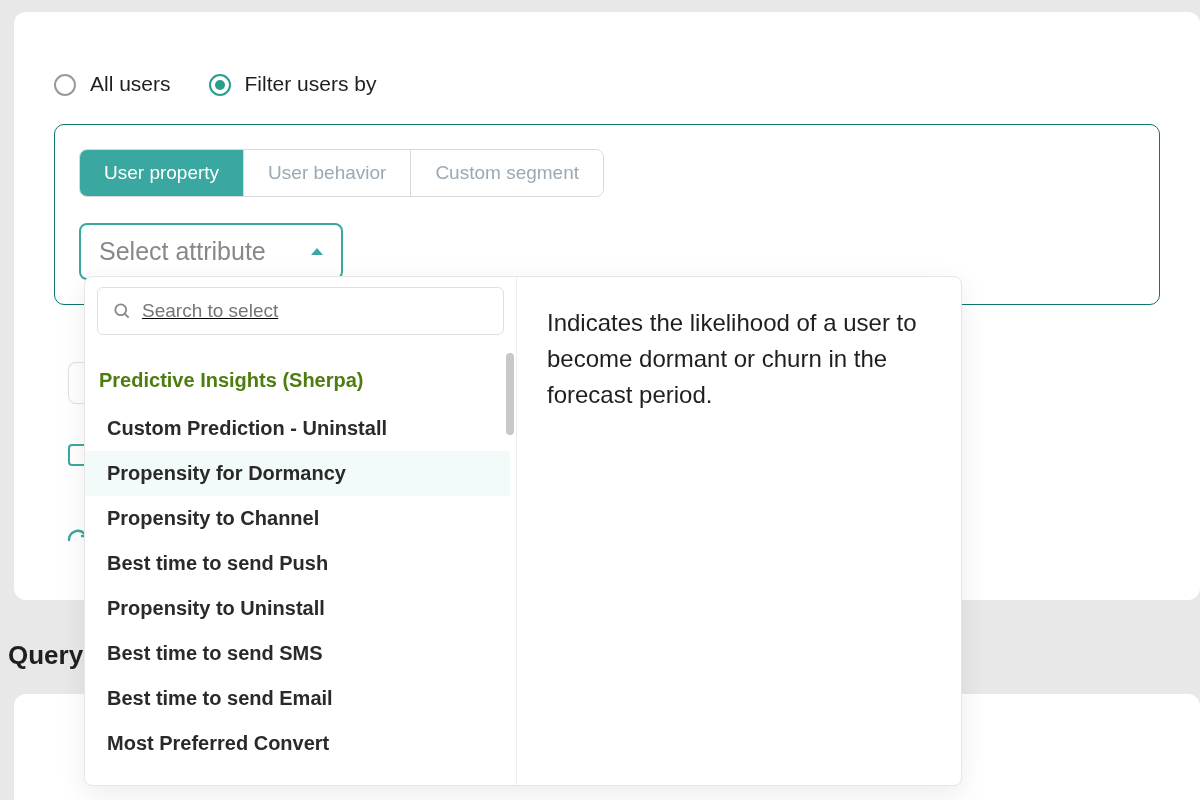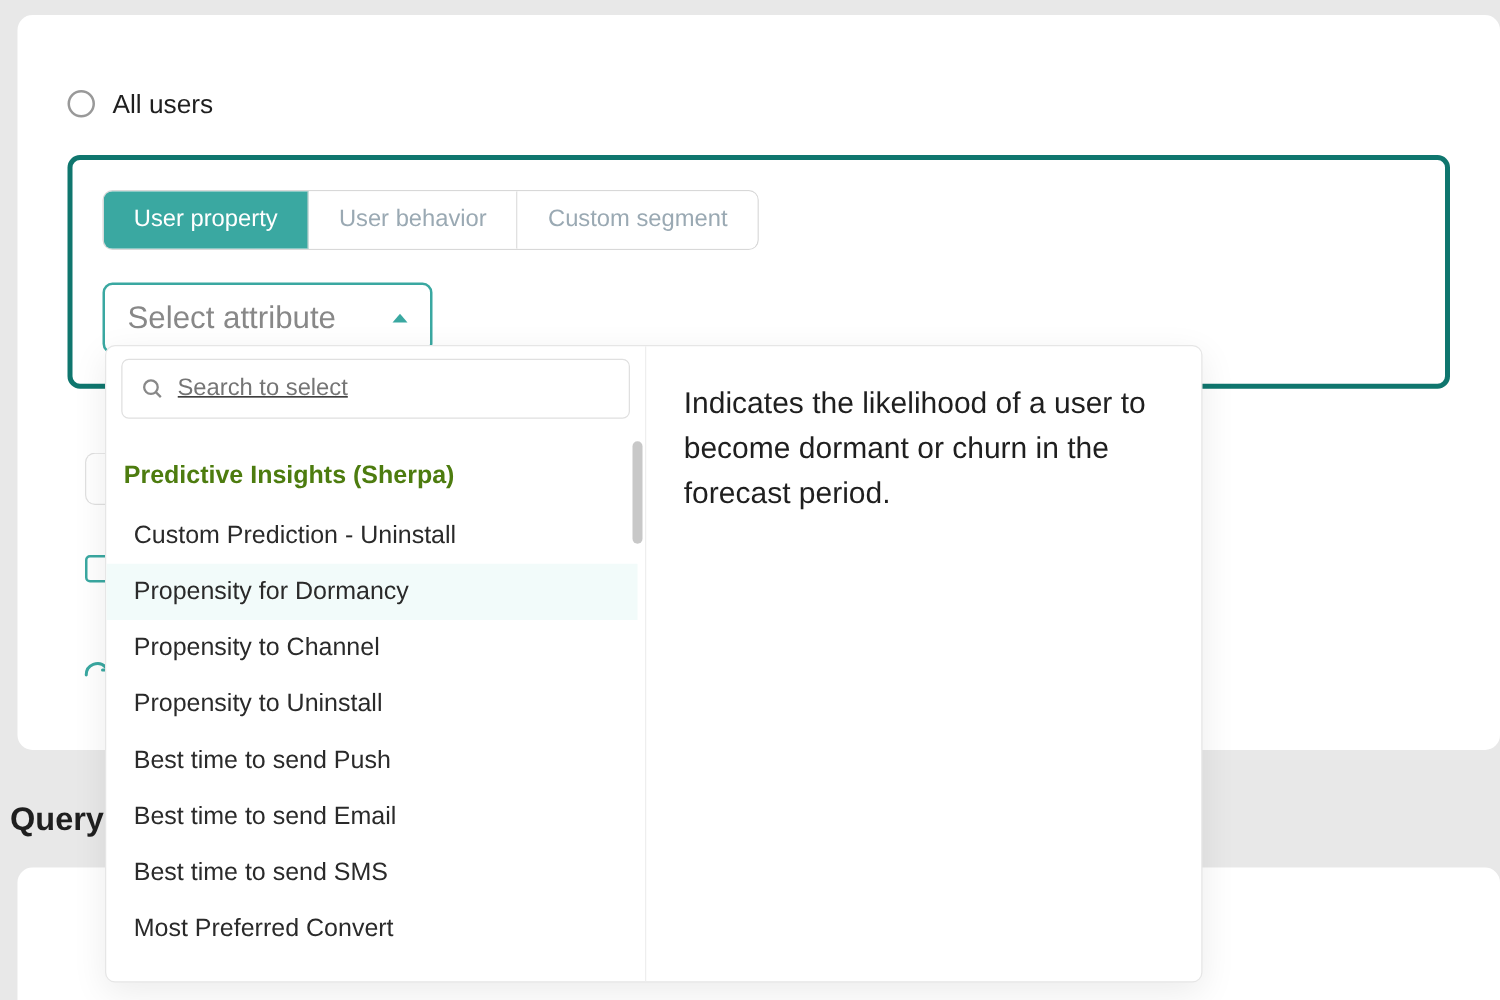--- a/index.html
+++ b/index.html
@@ -27,21 +27,21 @@
   height: 588px;
 }
 .radio-row {
   display: flex;
   align-items: center;
   gap: 38px;
   margin-bottom: 28px;
 }
 .radio-option {
   display: flex;
-  align-items: flex-start;
+  align-items: flex-end;
   gap: 14px;
   cursor: pointer;
 }
 .radio-outer {
   width: 22px;
   height: 22px;
   border: 2px solid #999;
   border-radius: 50%;
   display: flex;
   align-items: center;
@@ -54,21 +54,21 @@
   width: 10px;
   height: 10px;
   border-radius: 50%;
   background: #2a9d8f;
 }
 .radio-label {
   font-size: 21px;
   color: #1f1f1f;
 }
 .filter-box {
-  border: 4px solid #0f766e;
+  border: 1px solid #0f766e;
   border-radius: 10px;
   padding: 24px;
   margin-left: 0;
 }
 .tab-group {
   display: inline-flex;
   border: 1px solid #d8d8d8;
   border-radius: 8px;
   overflow: hidden;
   margin-bottom: 26px;
@@ -179,20 +179,21 @@
   font-size: 20px;
   font-weight: 700;
   color: #4d7c0f;
   padding: 24px 14px 14px 14px;
 }
 .dd-item {
   font-size: 20px;
   color: #2a2a2a;
   padding: 11px 14px 11px 22px;
   cursor: pointer;
+  font-weight: bold;
 }
 .dd-item.highlight {
   background: #f2fbfa;
 }
 .dd-right {
   flex: 1;
   padding: 28px 30px;
   font-size: 24px;
   line-height: 1.5;
   color: #1f1f1f;
@@ -229,20 +230,26 @@
 </head>
 <body>
 
 <div class="page-bg"></div>
 
 <div class="main-card">
   <div class="radio-row">
     <div class="radio-option">
       <span class="radio-outer"></span>
       <span class="radio-label">All users</span>
+    </div>
+    <div class="radio-option">
+      <span class="radio-outer selected">
+          <span class="radio-inner"></span>
+        </span>
+      <span class="radio-label">Filter users by</span>
     </div>
   </div>
 
   <div class="filter-box">
     <div class="tab-group">
       <button class="tab-btn active">User property</button>
       <button class="tab-btn">User behavior</button>
       <button class="tab-btn">Custom segment</button>
     </div>
     <div>
@@ -278,24 +285,24 @@
             <line x1="20" y1="20" x2="15.2" y2="15.2"></line>
           </svg>
         <input class="dd-search-input" placeholder="Search to select" style="">
       </div>
     </div>
     <div class="dd-list">
       <div class="dd-group-header">Predictive Insights (Sherpa)</div>
       <div class="dd-item">Custom Prediction - Uninstall</div>
       <div class="dd-item highlight">Propensity for Dormancy</div>
       <div class="dd-item">Propensity to Channel</div>
+      <div class="dd-item">Best time to send Push</div>
       <div class="dd-item">Propensity to Uninstall</div>
-      <div class="dd-item">Best time to send Push</div>
+      <div class="dd-item">Best time to send SMS</div>
       <div class="dd-item">Best time to send Email</div>
-      <div class="dd-item">Best time to send SMS</div>
       <div class="dd-item">Most Preferred Convert</div>
     </div>
     <div class="dd-scrollbar"></div>
   </div>
   <div class="dd-right">
     <span>Indicates the likelihood of a user to become dormant or churn in the forecast period.</span>
   </div>
 </div>
 
 </body></html>

